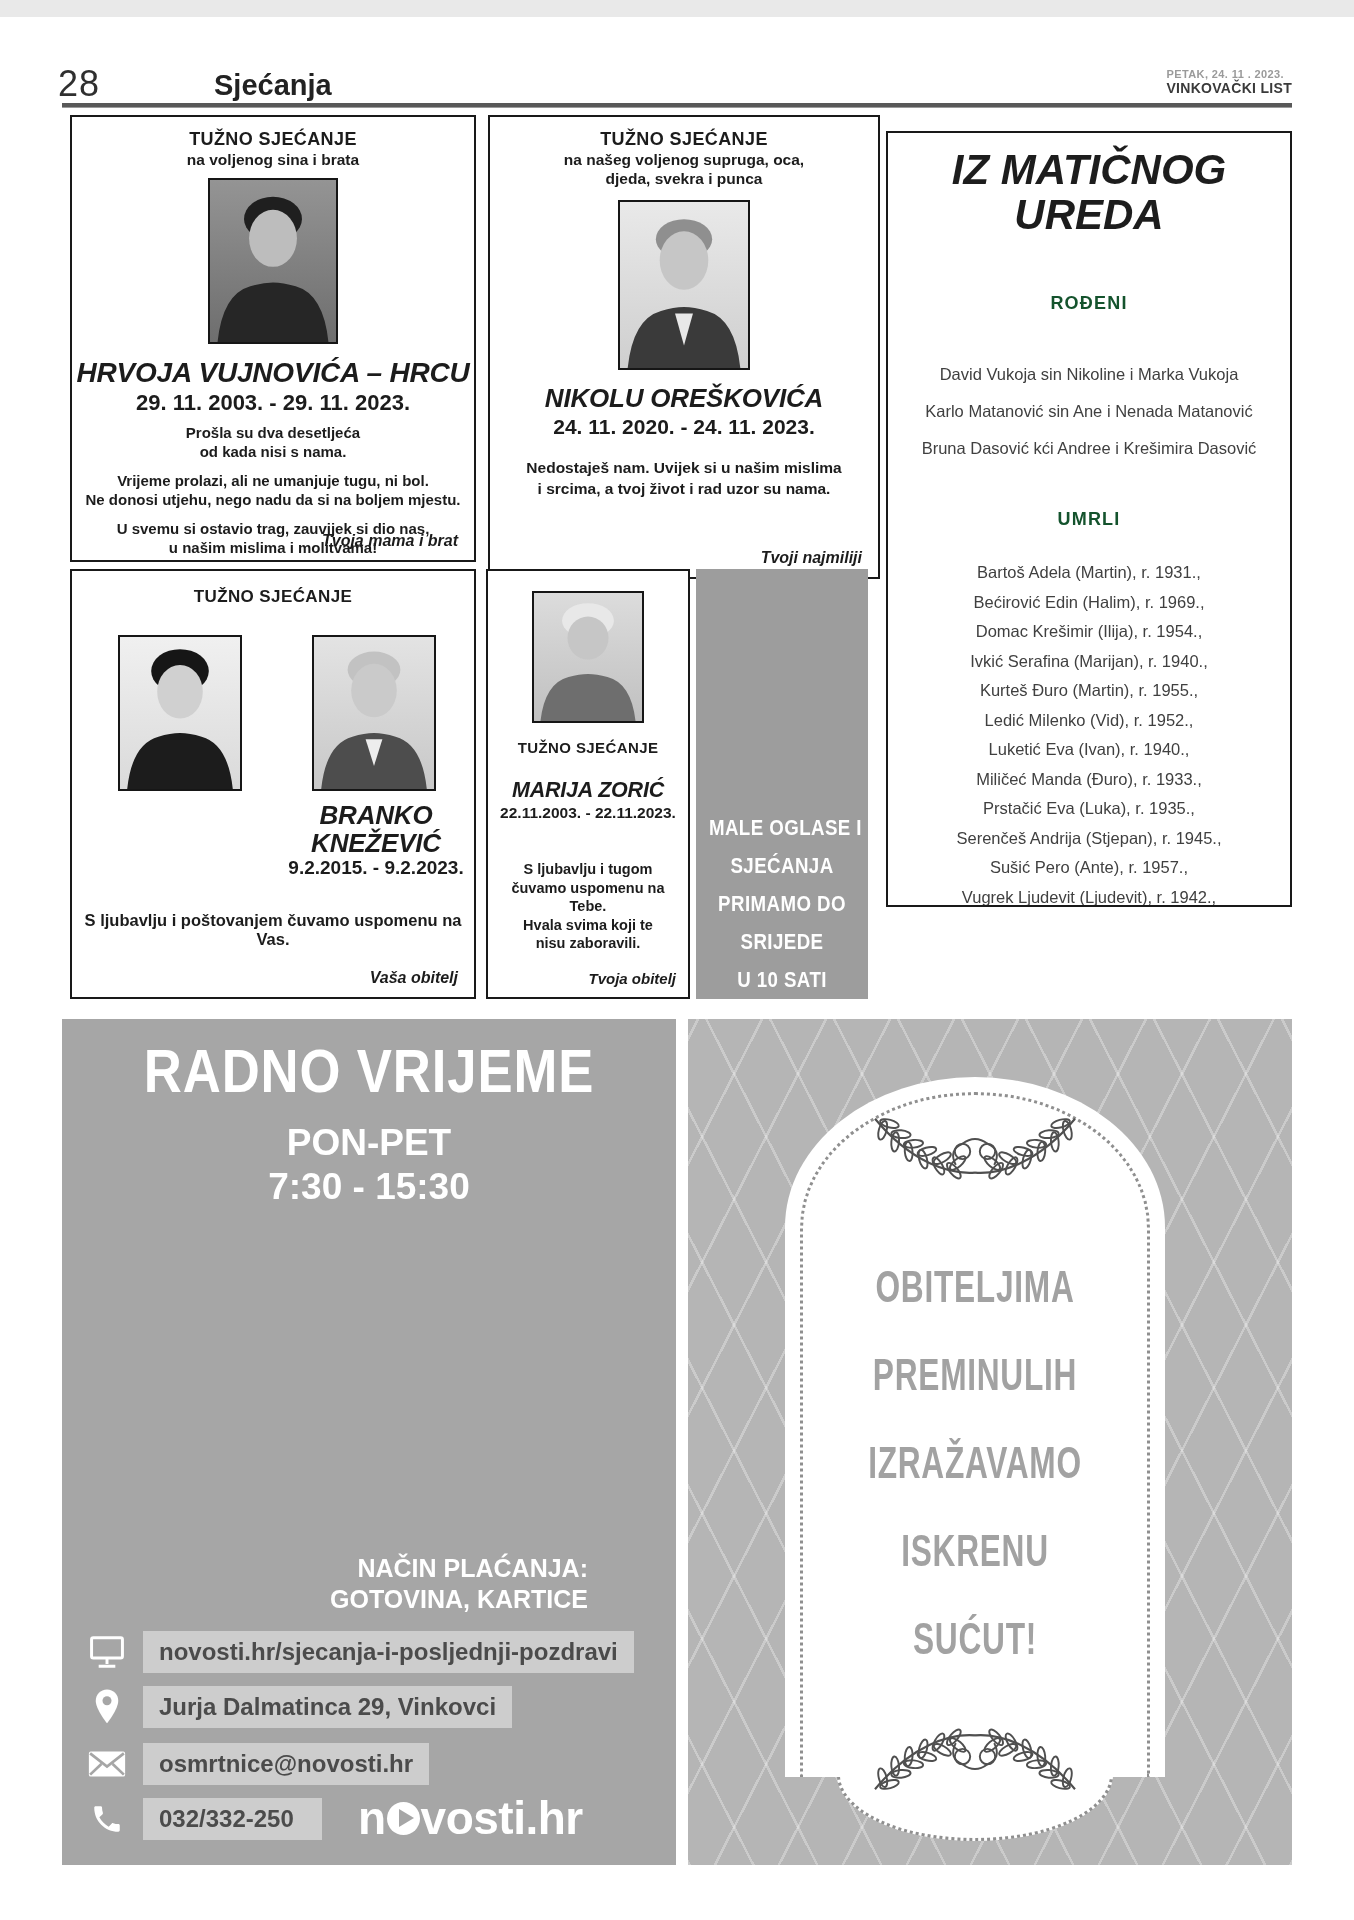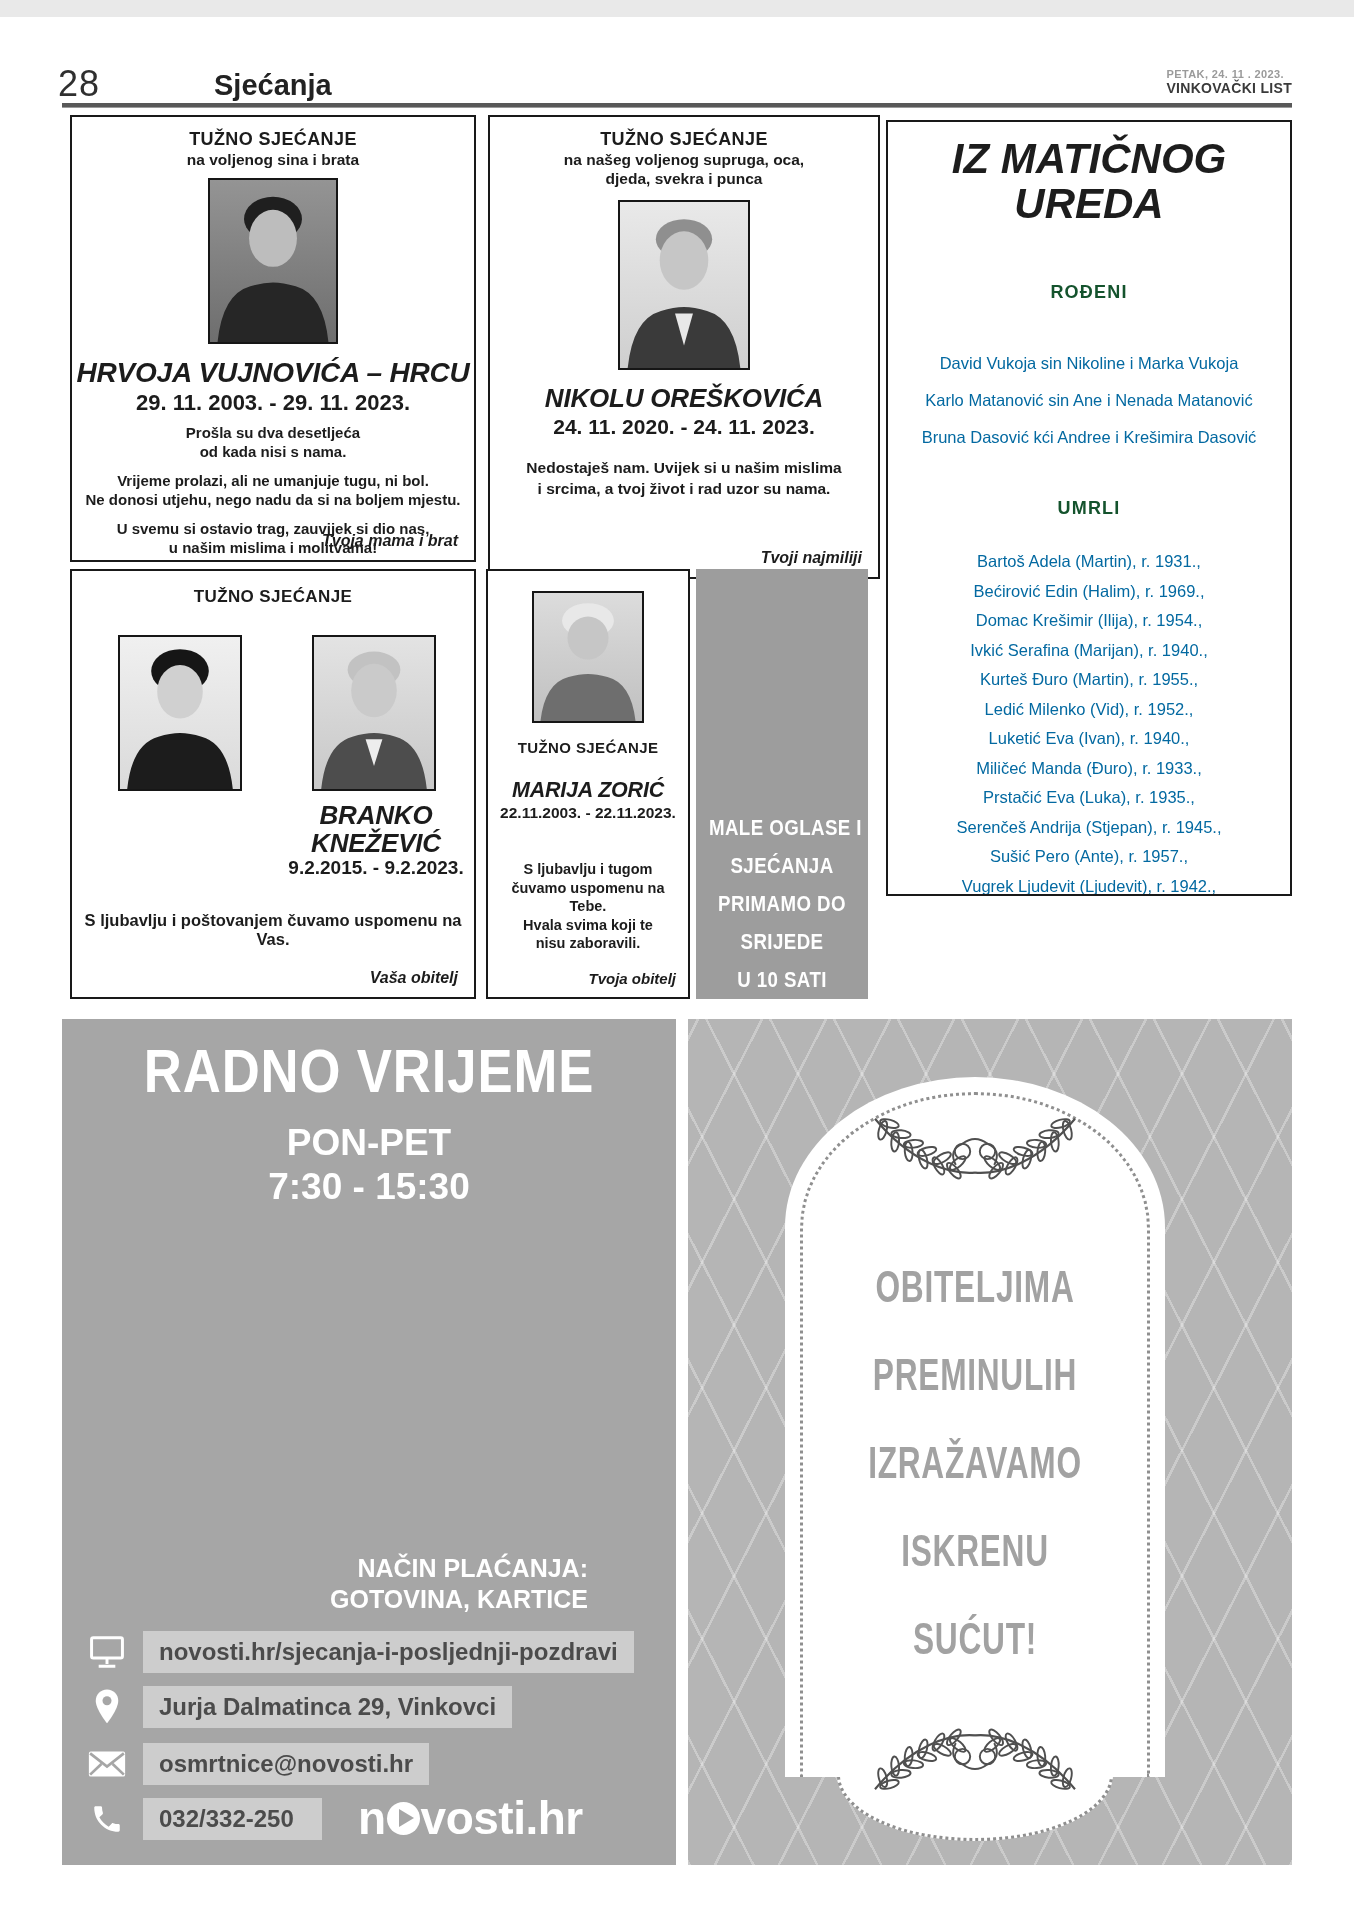--- a/index.html
+++ b/index.html
@@ -32,21 +32,21 @@
   .photo .hair{fill:var(--hair)} .photo .skin{fill:var(--skin)} .photo .body{fill:var(--bodyc)}
   .ph1{--bgA:#949494;--bgB:#6e6e6e;--hair:#1f1f1f;--skin:#bdbdbd;--bodyc:#262626}
   .ph2{--bgA:#e9e9e9;--bgB:#cfcfcf;--hair:#8f8f8f;--skin:#c6c6c6;--bodyc:#3a3a3a}
   .ph3{--bgA:#f0f0f0;--bgB:#dadada;--hair:#161616;--skin:#d0d0d0;--bodyc:#1c1c1c}
   .ph4{--bgA:#e3e3e3;--bgB:#c8c8c8;--hair:#c2c2c2;--skin:#cacaca;--bodyc:#4d4d4d}
   .ph5{--bgA:#dcdcdc;--bgB:#c0c0c0;--hair:#e8e8e8;--skin:#c6c6c6;--bodyc:#6e6e6e}
 
   
   .reg-title{font-size:42px;line-height:45px;font-weight:bold;font-style:italic;text-align:center;margin-top:14px;color:#1d1d1d}
   .reg-h{font-size:18px;font-weight:bold;letter-spacing:1.2px;text-align:center;color:#14532d}
-  .reg-line{font-size:16.5px;font-weight:500;text-align:center;color:#0369a1}
+  .reg-line{font-size:16.5px;font-weight:500;text-align:center;color:#404040}
   .born .reg-line{line-height:37px}
   .died .reg-line{line-height:29.5px}
 
   
   .notice-box{position:absolute;left:696px;top:552px;width:172px;height:430px;background:#9d9d9d;
               display:flex;flex-direction:column;justify-content:flex-end}
   .notice-line{color:#fff;font-weight:bold;font-size:22px;line-height:38px;text-align:center;
                transform:scaleX(.85);letter-spacing:.5px;white-space:nowrap}
 
   
@@ -174,21 +174,21 @@
     </div>
     <div class="ob-name" style="font-size:26px">NIKOLU OREŠKOVIĆA</div>
     <div class="ob-dates" style="font-size:21px">24. 11. 2020. - 24. 11. 2023.</div>
     <div class="ob-p" style="margin-top:18px;font-size:15.5px;line-height:21px">
       <div>Nedostaješ nam. Uvijek si u našim mislima</div>
       <div>i srcima, a tvoj život i rad uzor su nama.</div>
     </div>
     <div class="sign">Tvoji najmiliji</div>
   </div>
 
-  <div class="obox" style="left:886px;top:103px;width:406px;height:776px">
+  <div class="obox" style="left:886px;top:114px;width:406px;height:776px">
     <div class="reg-title">
       <div>IZ MATIČNOG</div>
       <div>UREDA</div>
     </div>
     <div class="reg-h" style="margin-top:56px">ROĐENI</div>
     <div class="born" style="margin-top:42px">
       <div class="reg-line">David Vukoja sin Nikoline i Marka Vukoja</div>
       <div class="reg-line">Karlo Matanović sin Ane i Nenada Matanović</div>
       <div class="reg-line">Bruna Dasović kći Andree i Krešimira Dasović</div>
     </div>

